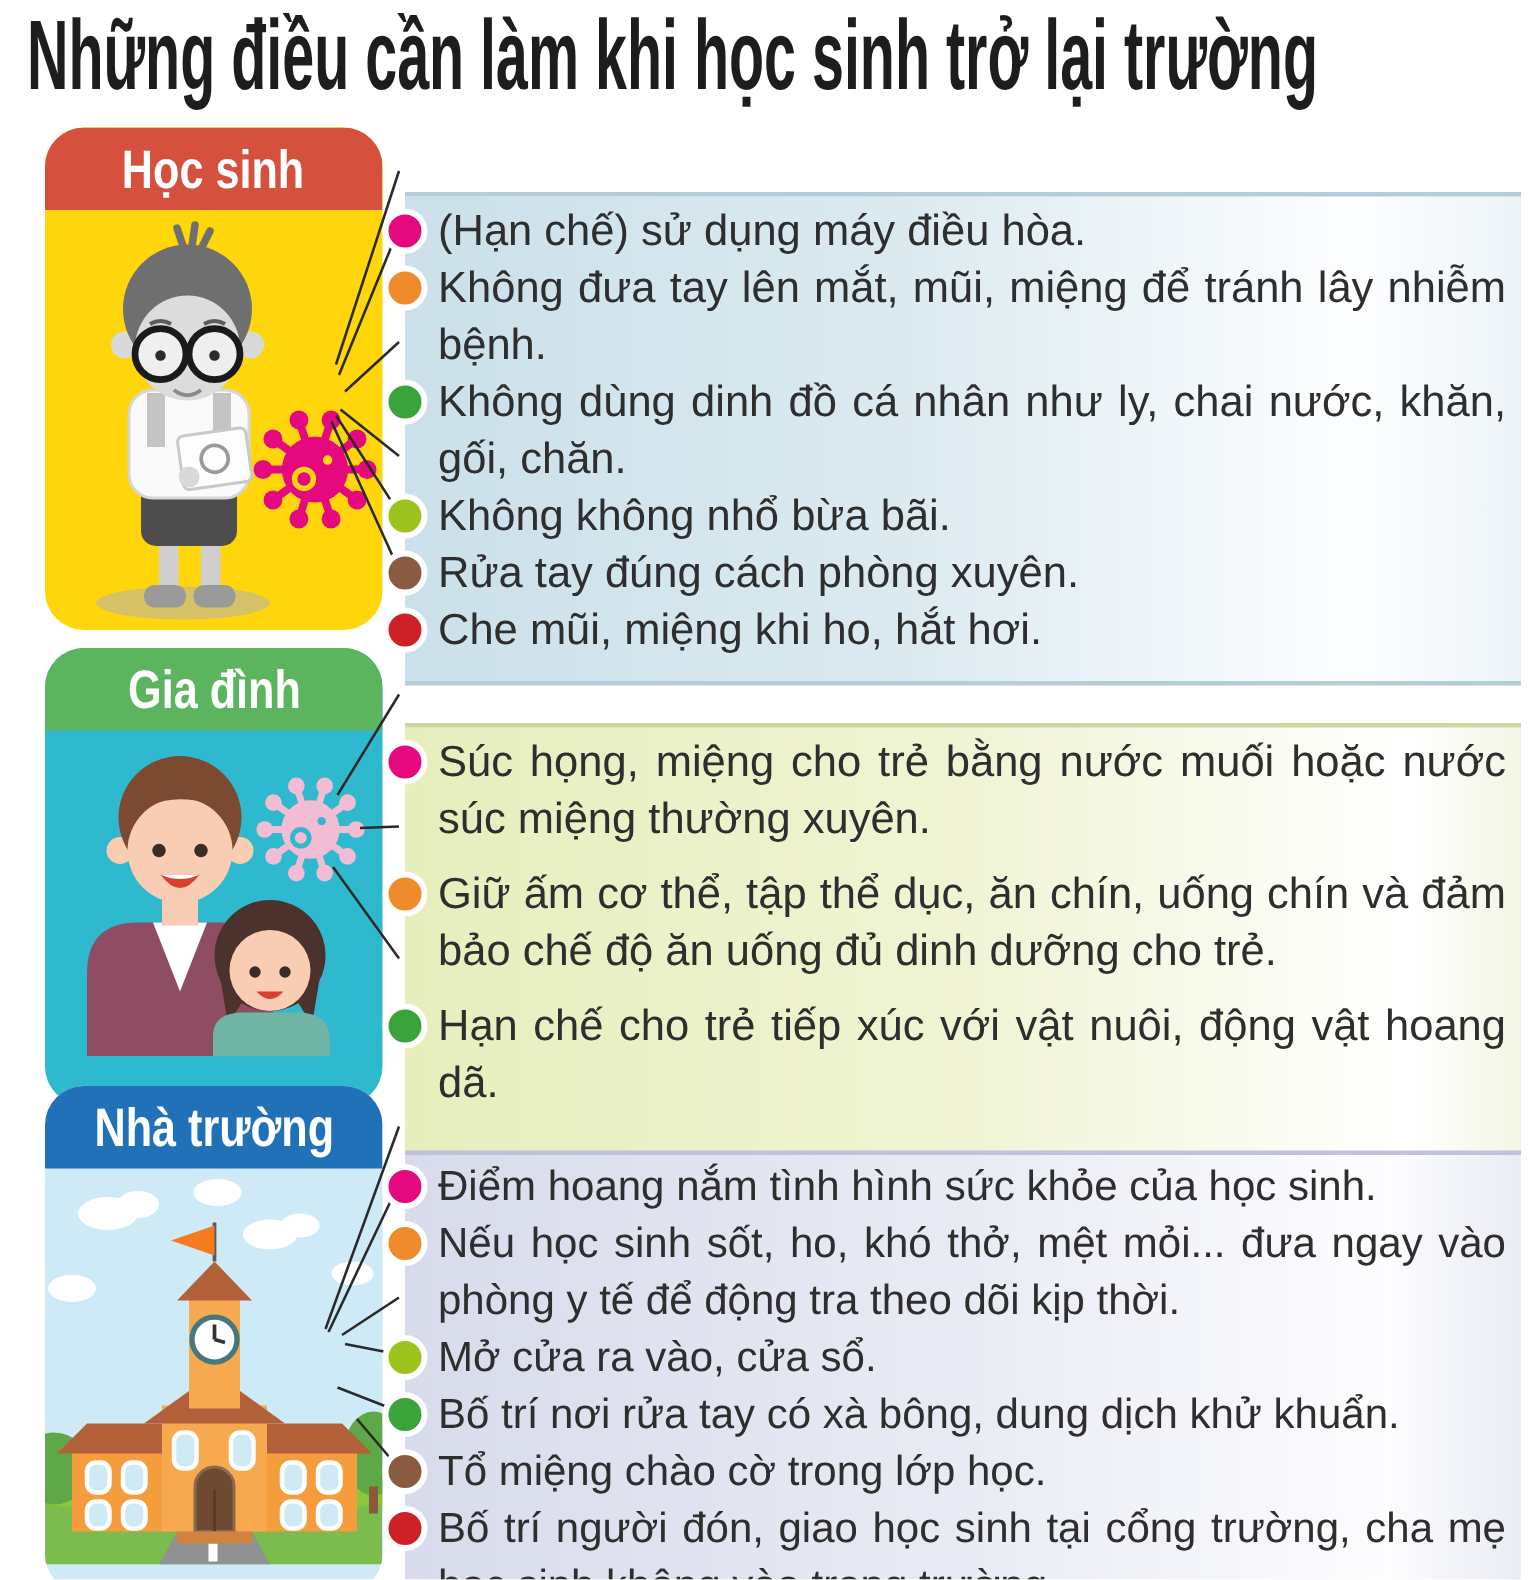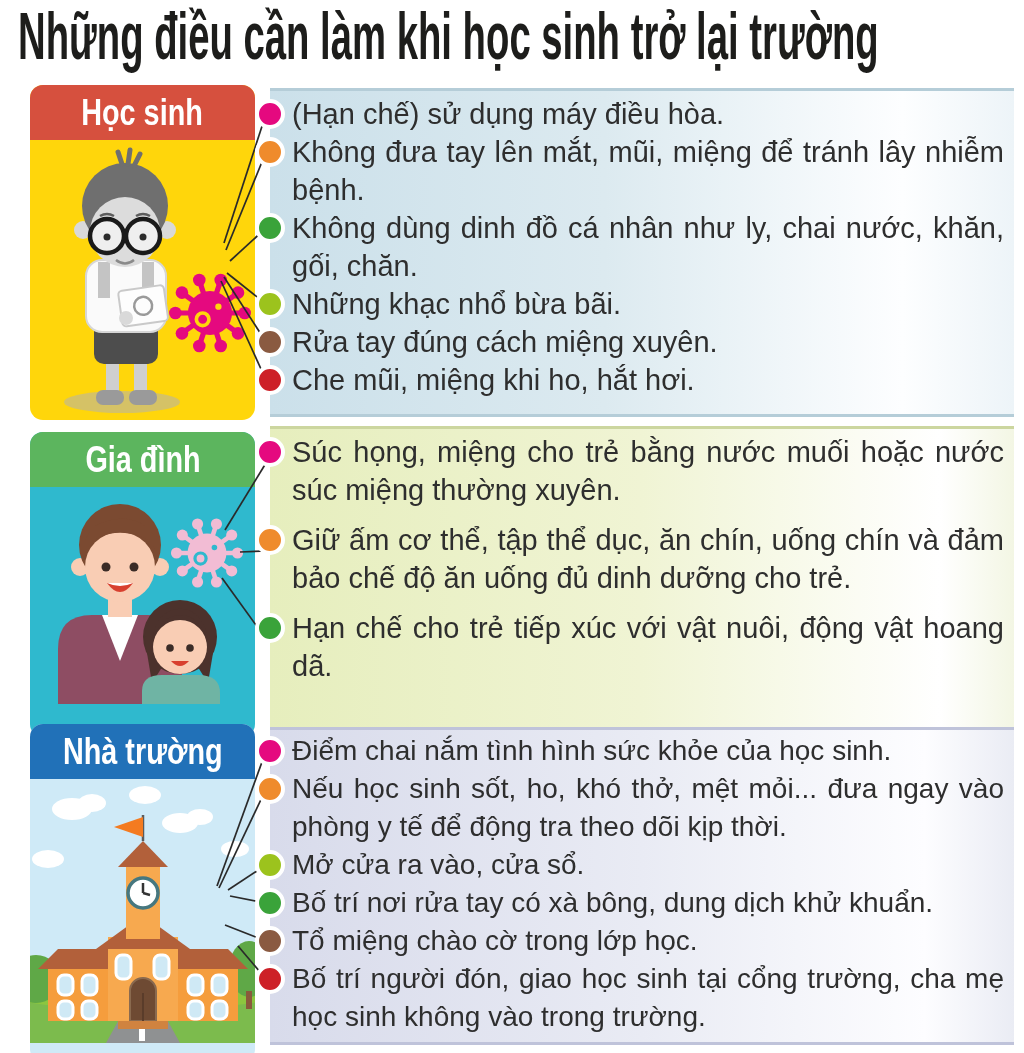--- a/index.html
+++ b/index.html
@@ -3,42 +3,42 @@
 <meta charset="utf-8">
 <style>
   html,body{margin:0;padding:0;background:#fff;}
   .page{position:relative;width:1024px;height:1053px;background:#fff;overflow:hidden;
         font-family:"Liberation Sans","DejaVu Sans",sans-serif;}
   
   .title{position:absolute;top:2px;left:18px;font-size:66px;font-weight:bold;color:#1d1d1b;
          white-space:nowrap;letter-spacing:0px;line-height:1.04;
          transform:scaleX(.58);transform-origin:left top;}
   
-  .card{position:absolute;left:30px;width:225px;border-radius:13px;overflow:hidden;z-index:1;}
+  .card{position:absolute;left:30px;width:225px;border-radius:26px;overflow:hidden;z-index:1;}
   .card-1{top:85px;height:335px;background:#ffd60b;}
   .card-2{top:432px;height:305px;background:#2fb9ce;}
   .card-3{top:724px;height:338px;background:#cfeaf7;}
   .card-header{position:relative;height:55px;display:flex;align-items:center;justify-content:center;z-index:2;}
   .card-1 .card-header{background:#d6503e;}
   .card-2 .card-header{background:#5cb55e;}
   .card-3 .card-header{background:#2171b8;}
   .card-header span{color:#fff;font-weight:bold;font-size:36px;transform:scaleX(.8);white-space:nowrap;}
   .illus{position:absolute;left:0;top:55px;right:0;bottom:0;}
   .virus{position:absolute;z-index:3;}
   .virus-1{left:138px;top:186px;}
   .virus-2{left:140px;top:84px;}
   
   .connectors{position:absolute;left:0;top:0;z-index:2;pointer-events:none;}
   .connectors line{stroke:#2a2a2a;stroke-width:1.7;}
   
   .panel{position:absolute;left:270px;width:744px;z-index:3;box-sizing:border-box;
-         padding:4px 10px 0 22px;}
+         padding:4px 10px 0 22px;margin-top:40px;}
   .panel-1{top:88px;height:329px;border-top:3px solid #b5cdd8;border-bottom:3px solid #b5cdd8;
            background:linear-gradient(90deg,#cbe0ea 0%,#dceaf0 45%,#fdfeff 85%,#edf4f8 100%);}
-  .panel-2{top:426px;height:304px;border-top:3px solid #ccd69f;border-bottom:3px solid #ccd69f;
+  .panel-2{top:442px;height:304px;border-top:3px solid #ccd69f;border-bottom:3px solid #ccd69f;
            background:linear-gradient(90deg,#e6eebd 0%,#f0f4d4 50%,#ffffff 90%,#f3f6e4 100%);}
   .panel-3{top:727px;height:318px;padding-top:2px;border-top:3px solid #bfc3da;border-bottom:3px solid #bfc3da;
            background:linear-gradient(90deg,#d8dbeb 0%,#e9ebf4 50%,#fdfdff 88%,#eaecf4 100%);}
   .panel ul{list-style:none;margin:0;padding:0;font-size:29px;line-height:38px;color:#2e2e2e;
             text-align:justify;}
   .panel-3 ul{font-size:28px;}
   .panel li{position:relative;}
   .panel-2 li + li{margin-top:12px;}
   .dot{position:absolute;left:-37px;top:4px;width:22px;height:22px;border-radius:50%;
        border:4px solid #fff;box-sizing:content-box;background:#e5097f;}
@@ -126,26 +126,26 @@
     <span class="btxt">Không đưa tay lên mắt, mũi, miệng để tránh lây nhiễm bệnh.</span>
   </li>
 
   <li class="bullet">
     <span class="dot" style="background: rgb(58, 163, 58);"></span>
     <span class="btxt">Không dùng dinh đồ cá nhân như ly, chai nước, khăn, gối, chăn.</span>
   </li>
 
   <li class="bullet">
     <span class="dot" style="background: rgb(156, 195, 29);"></span>
-    <span class="btxt">Những khạc nhổ bừa bãi.</span>
+    <span class="btxt">Không không nhổ bừa bãi.</span>
   </li>
 
   <li class="bullet">
     <span class="dot" style="background: rgb(138, 90, 65);"></span>
-    <span class="btxt">Rửa tay đúng cách miệng xuyên.</span>
+    <span class="btxt">Rửa tay đúng cách phòng xuyên.</span>
   </li>
 
   <li class="bullet">
     <span class="dot" style="background: rgb(205, 32, 39);"></span>
     <span class="btxt">Che mũi, miệng khi ho, hắt hơi.</span>
   </li>
 </ul>
   </div>
 
   <div class="card card-2">
@@ -274,21 +274,21 @@
       <path d="M100,242 L100,212 A13,13 0 0 1 126,212 L126,242 Z" fill="#6e4a33" stroke="#8a6a4f" stroke-width="2"></path>
       <line x1="113" y1="214" x2="113" y2="242" stroke="#5a3c2a" stroke-width="2"></line>
       <rect x="88" y="242" width="50" height="8" fill="#d08340"></rect>
     </svg>
   </div>
 
   <div class="panel panel-3">
     <ul>
   <li class="bullet">
     <span class="dot" style="background: rgb(229, 9, 127);"></span>
-    <span class="btxt">Điểm chai nắm tình hình sức khỏe của học sinh.</span>
+    <span class="btxt">Điểm hoang nắm tình hình sức khỏe của học sinh.</span>
   </li>
 
   <li class="bullet">
     <span class="dot" style="background: rgb(239, 139, 44);"></span>
     <span class="btxt">Nếu học sinh sốt, ho, khó thở, mệt mỏi... đưa ngay vào phòng y tế để động tra theo dõi kịp thời.</span>
   </li>
 
   <li class="bullet">
     <span class="dot" style="background: rgb(156, 195, 29);"></span>
     <span class="btxt">Mở cửa ra vào, cửa sổ.</span>

